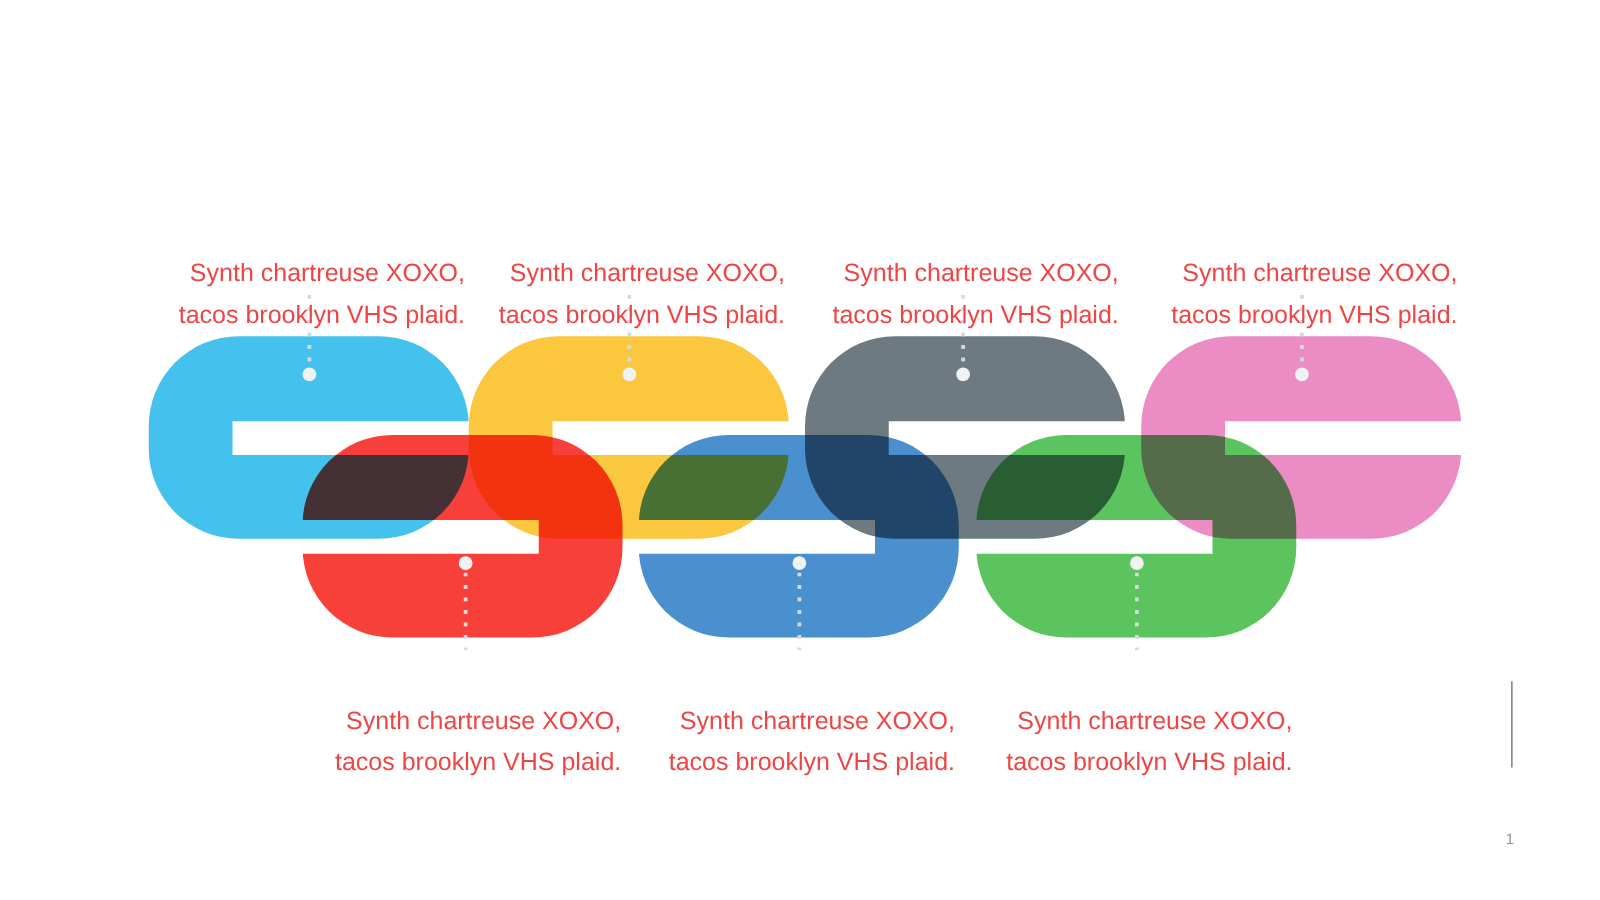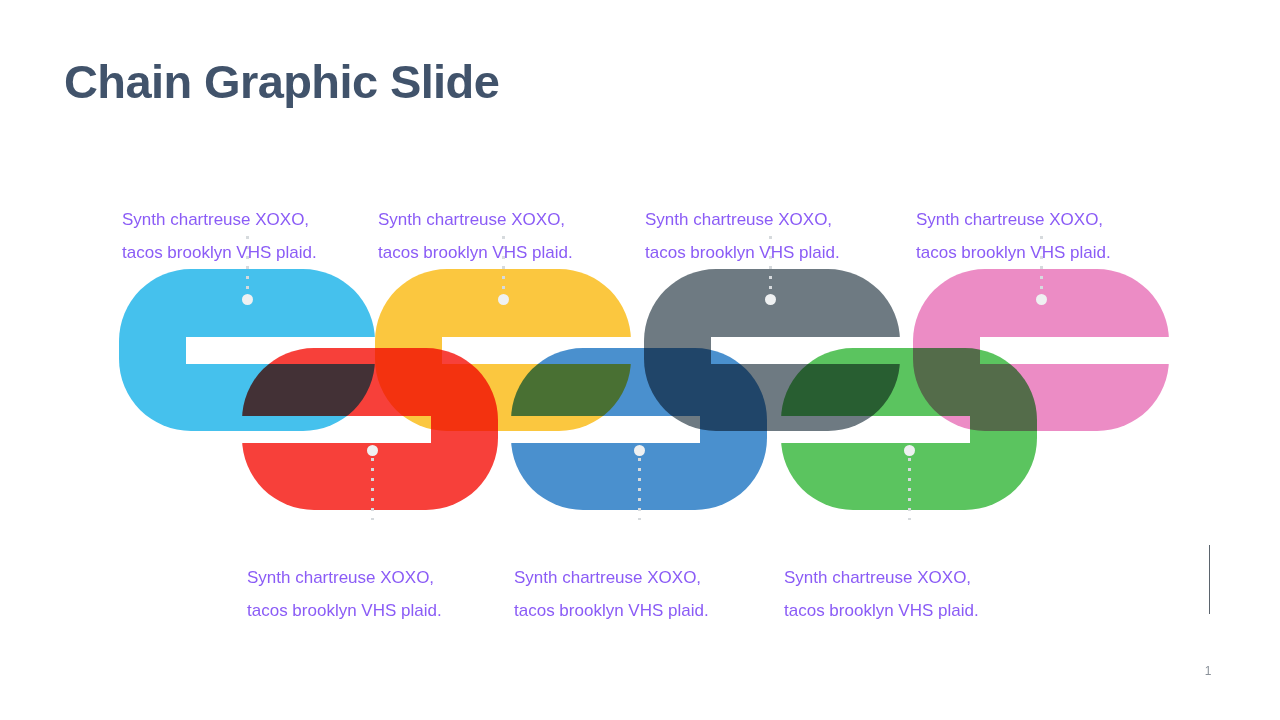--- a/index.html
+++ b/index.html
@@ -90,23 +90,23 @@
     width: 11px;
     height: 11px;
     border-radius: 50%;
     background: #EFF1F2;
   }
 
   
   .callout {
     position: absolute;
     width: 250px;
-    text-align: left;
-    color: #8b5cf6;
-    font-size: 17px;
+    text-align: right;
+    color: #ef4444;
+    font-size: 20px;
     line-height: 33px;
     white-space: pre-line;
   }
 
   
   .footer-rule {
     position: absolute;
     left: 1209px;
     top: 545px;
     width: 1px;
@@ -121,21 +121,20 @@
     text-align: center;
     font-size: 12px;
     color: #8A9199;
   }
 </style>
 </head>
 <body>
 
 <div class="slide">
 
-  <div class="slide-title">Chain Graphic Slide</div>
 
   <div class="chain-stage">
 
     <div class="chain-link top link-1">
       <div class="slot"></div>
     </div>
     <div class="chain-link bottom link-2">
       <div class="slot"></div>
     </div>
     <div class="chain-link top link-3">

